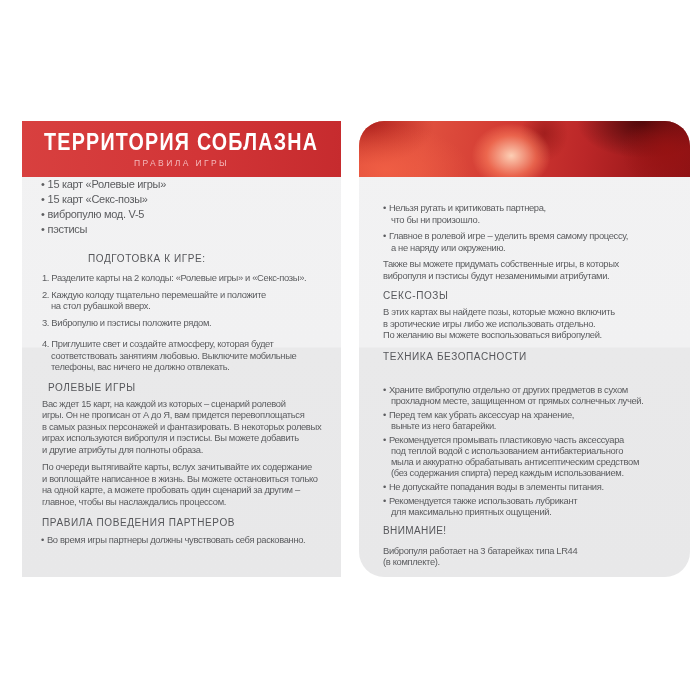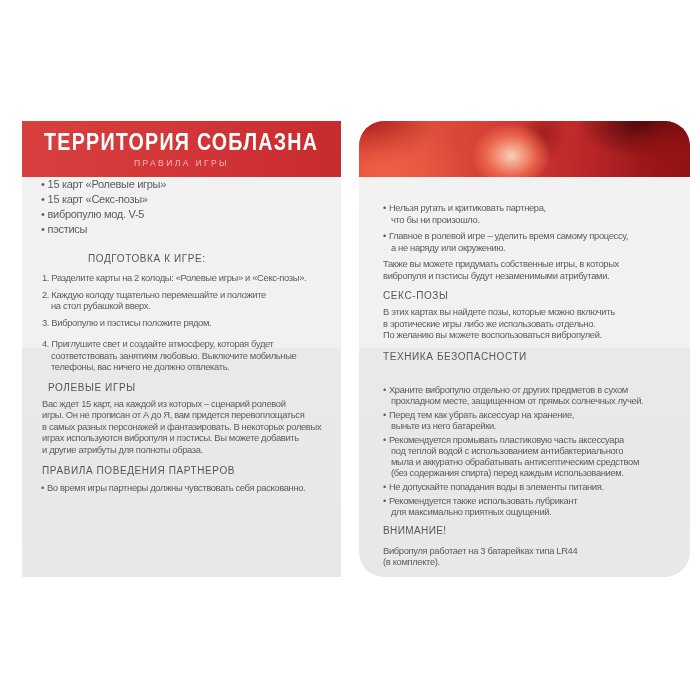--- a/index.html
+++ b/index.html
@@ -87,20 +87,24 @@
       <div class="txt step">3. Вибропулю и пэстисы положите рядом.</div>
       <div class="txt step step-4">4. Приглушите свет и создайте атмосферу, которая будет
 соответствовать занятиям любовью. Выключите мобильные
 телефоны, вас ничего не должно отвлекать.</div>
       <div class="hd hd-role">РОЛЕВЫЕ ИГРЫ</div>
       <div class="txt para">Вас ждет 15 карт, на каждой из которых – сценарий ролевой
 игры. Он не прописан от А до Я, вам придется перевоплощаться
 в самых разных персонажей и фантазировать. В некоторых ролевых
 играх используются вибропуля и пэстисы. Вы можете добавить
 и другие атрибуты для полноты образа.</div>
+      <div class="txt para">По очереди вытягивайте карты, вслух зачитывайте их содержание
+и воплощайте написанное в жизнь. Вы можете остановиться только
+на одной карте, а можете пробовать один сценарий за другим –
+главное, чтобы вы наслаждались процессом.</div>
       <div class="hd hd-conduct">ПРАВИЛА ПОВЕДЕНИЯ ПАРТНЕРОВ</div>
       <ul class="blist">
         <li>Во время игры партнеры должны чувствовать себя раскованно.</li>
 
       </ul>
     </div>
   </div>
 
   <div class="page page-right">
     <div class="photo"></div>

